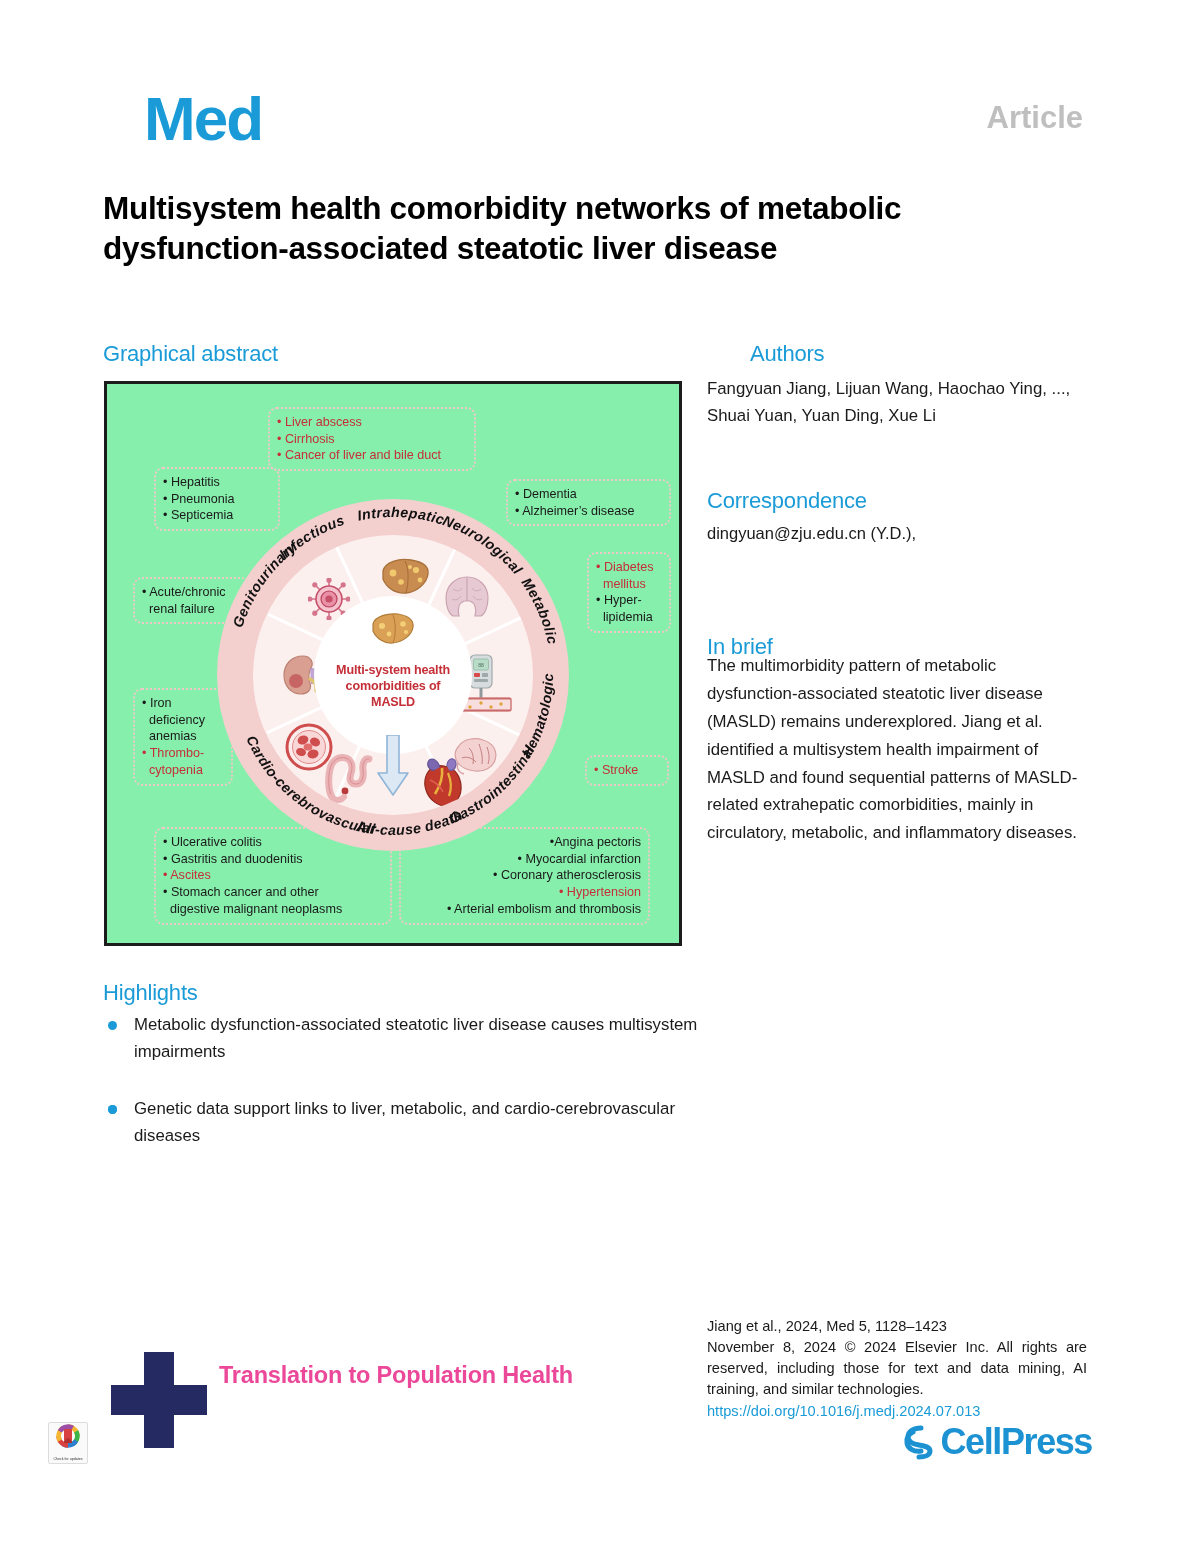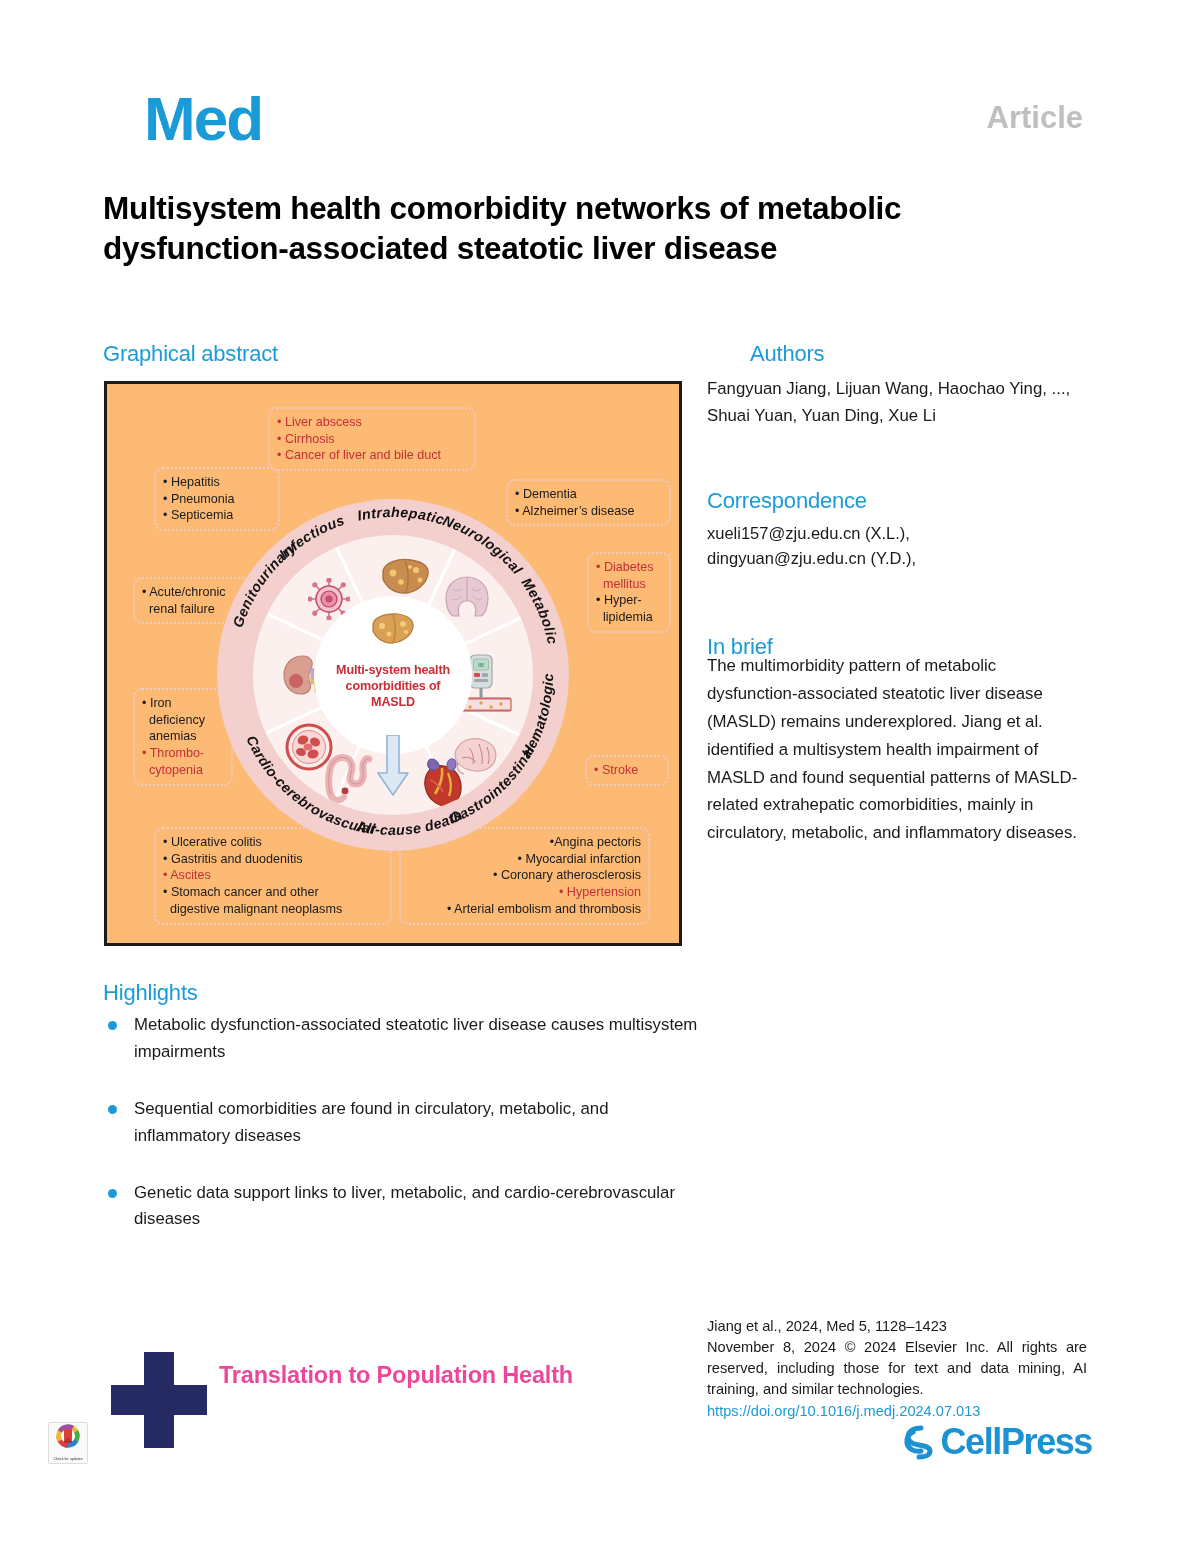--- a/index.html
+++ b/index.html
@@ -78,21 +78,21 @@
     left: 103px;
     top: 341px;
   }
   .ga-frame {
     position: absolute;
     left: 104px;
     top: 381px;
     width: 578px;
     height: 565px;
     border: 3px solid #1c1c1c;
-    background: #fdba74;
+    background: #86efac;
     box-sizing: border-box;
     overflow: hidden;
   }
   .ga-inner {
     position: absolute;
     inset: 0;
   }
 
   
   .callout {
@@ -605,36 +605,34 @@
       </div>
 
     </div>
   </div>
 
   <div class="blue-head rcol" id="authors-heading">Authors</div>
   <div class="authors-body">Fangyuan Jiang, Lijuan Wang, Haochao Ying, ..., Shuai Yuan, Yuan Ding, Xue Li</div>
 
   <div class="blue-head rcol" id="correspondence-heading">Correspondence</div>
   <div class="correspondence-body">
-    <div>xueli157@zju.edu.cn (X.L.),</div>
     <div>dingyuan@zju.edu.cn (Y.D.),</div>
   </div>
 
   <div class="blue-head rcol" id="inbrief-heading">In brief</div>
   <div class="inbrief-body">The multimorbidity pattern of metabolic dysfunction-associated steatotic liver disease (MASLD) remains underexplored. Jiang et al. identified a multisystem health impairment of MASLD and found sequential patterns of MASLD-related extrahepatic comorbidities, mainly in circulatory, metabolic, and inflammatory diseases.</div>
 
   <div class="blue-head" id="highlights-heading">Highlights</div>
   <div class="highlights-list">
     <div class="highlight-item">
       <span class="bullet"></span>
       <span>Metabolic dysfunction-associated steatotic liver disease causes multisystem impairments</span>
     </div>
     <div class="highlight-item">
       <span class="bullet"></span>
-      <span>Sequential comorbidities are found in circulatory, metabolic, and inflammatory diseases</span>
     </div>
     <div class="highlight-item">
       <span class="bullet"></span>
       <span>Genetic data support links to liver, metabolic, and cardio-cerebrovascular diseases</span>
     </div>
   </div>
 
   <div class="citation">
     <div style="text-align:left;">Jiang et al., 2024, Med 5, 1128–1423</div>
     <div>November 8, 2024 © 2024 Elsevier Inc. All rights are reserved, including those for text and data mining, AI training, and similar technologies.</div>

